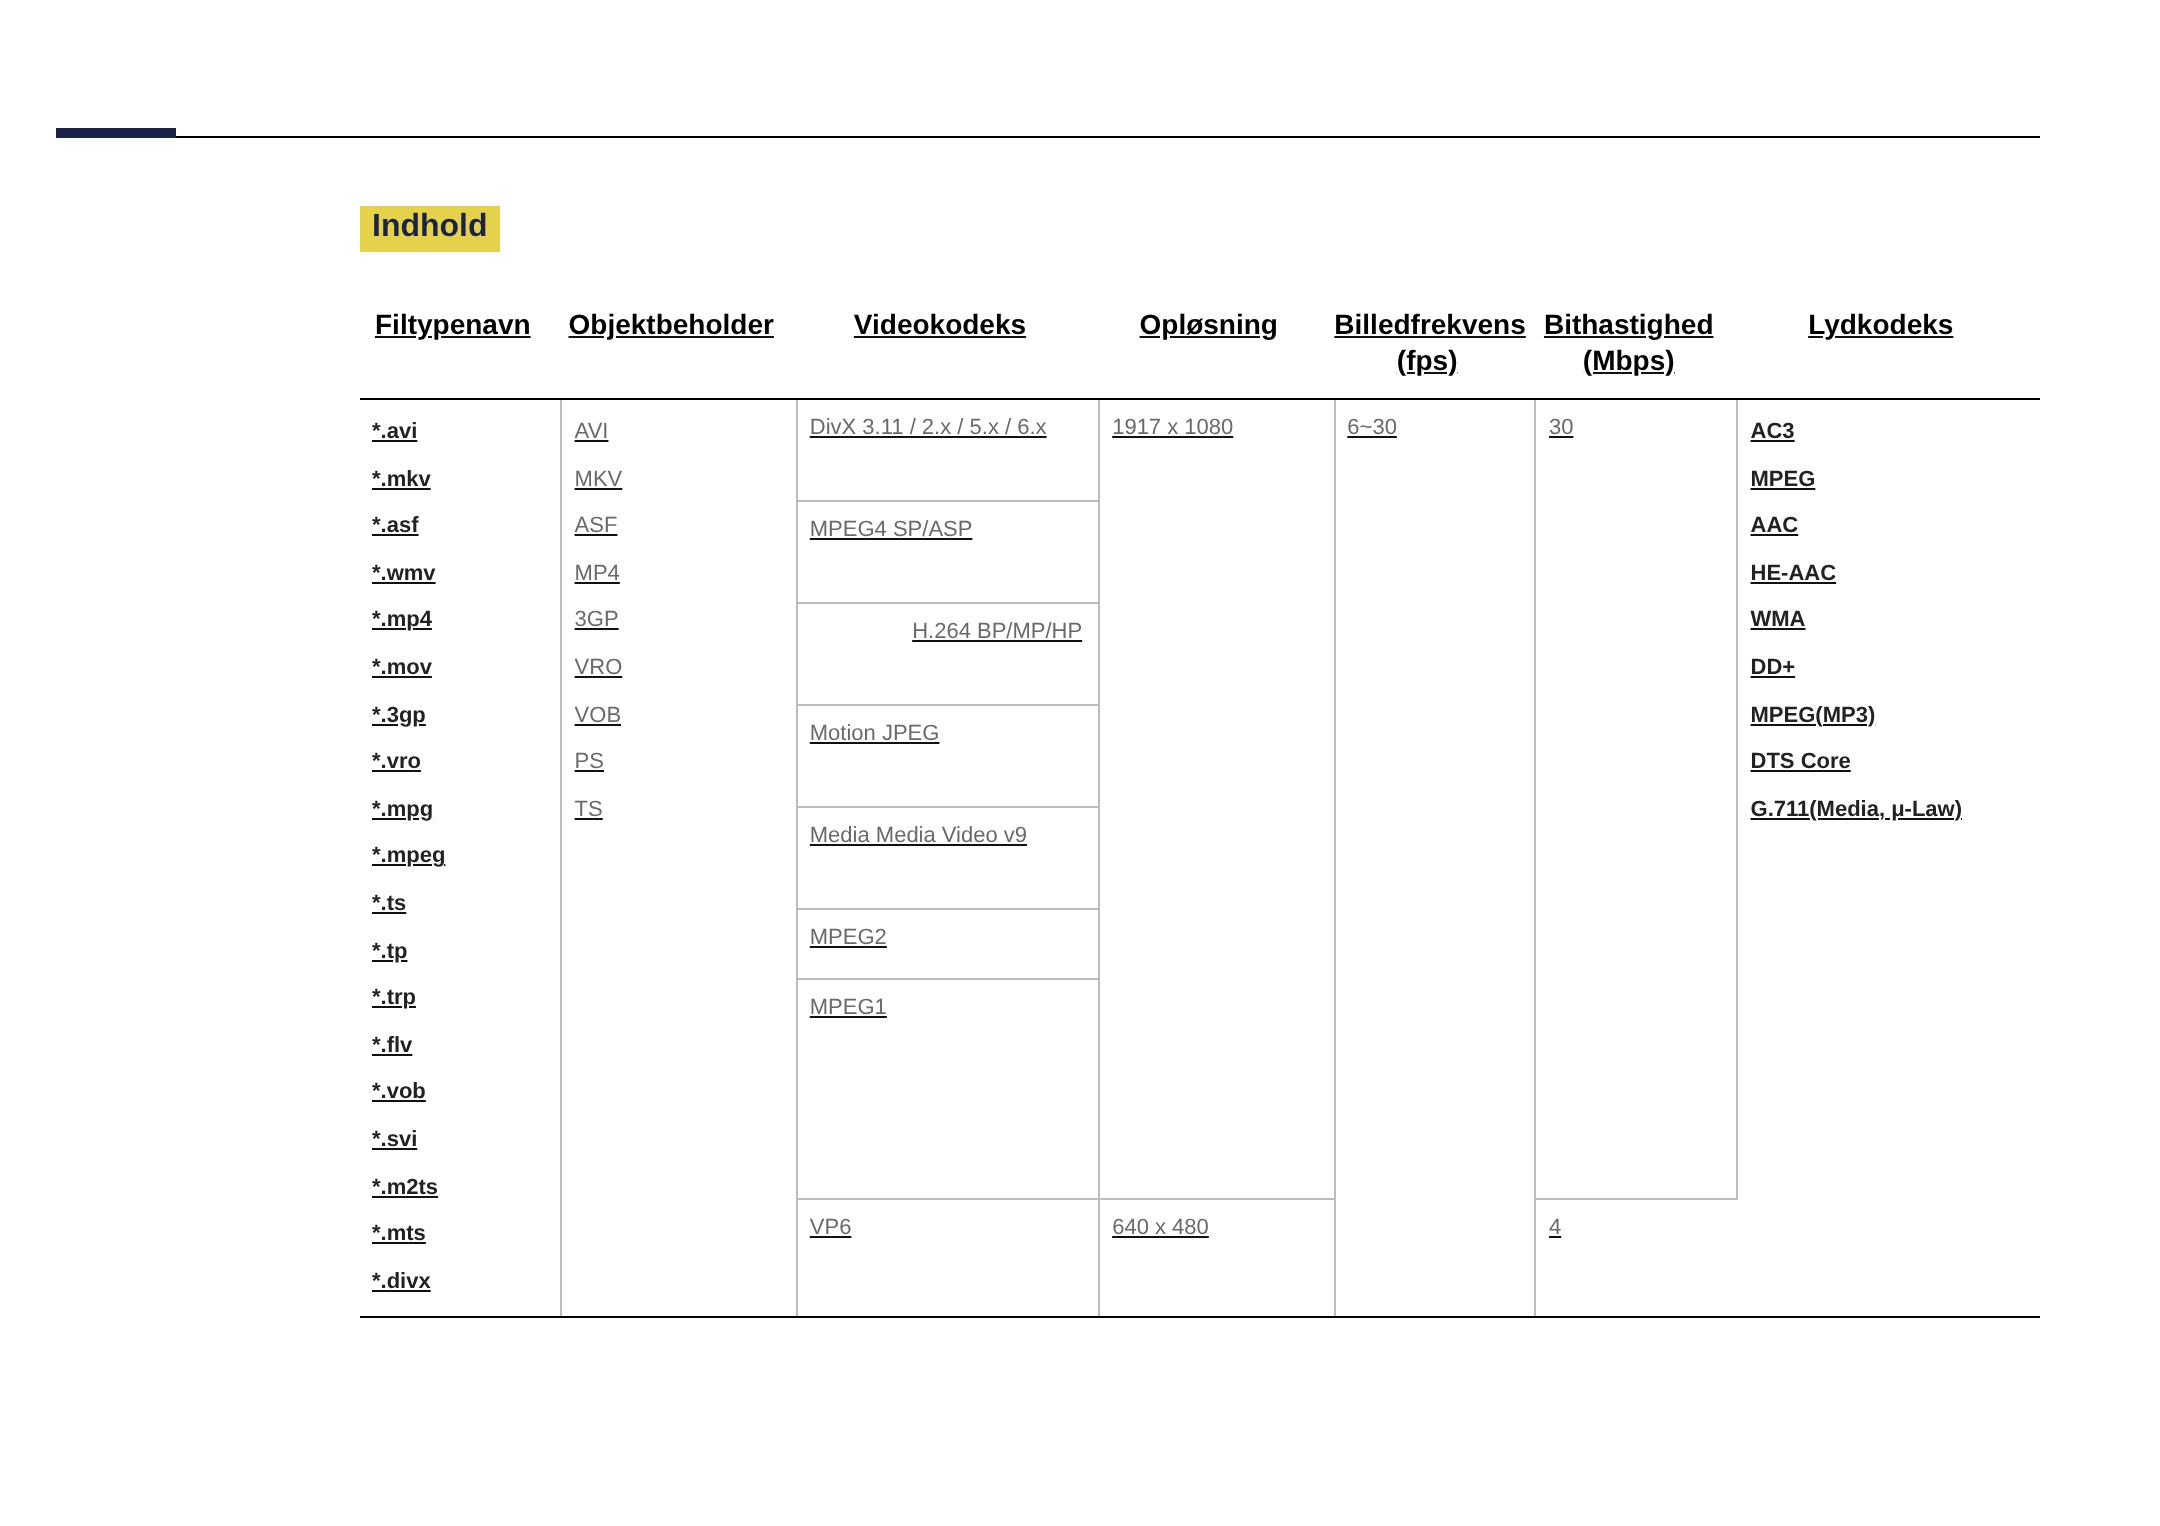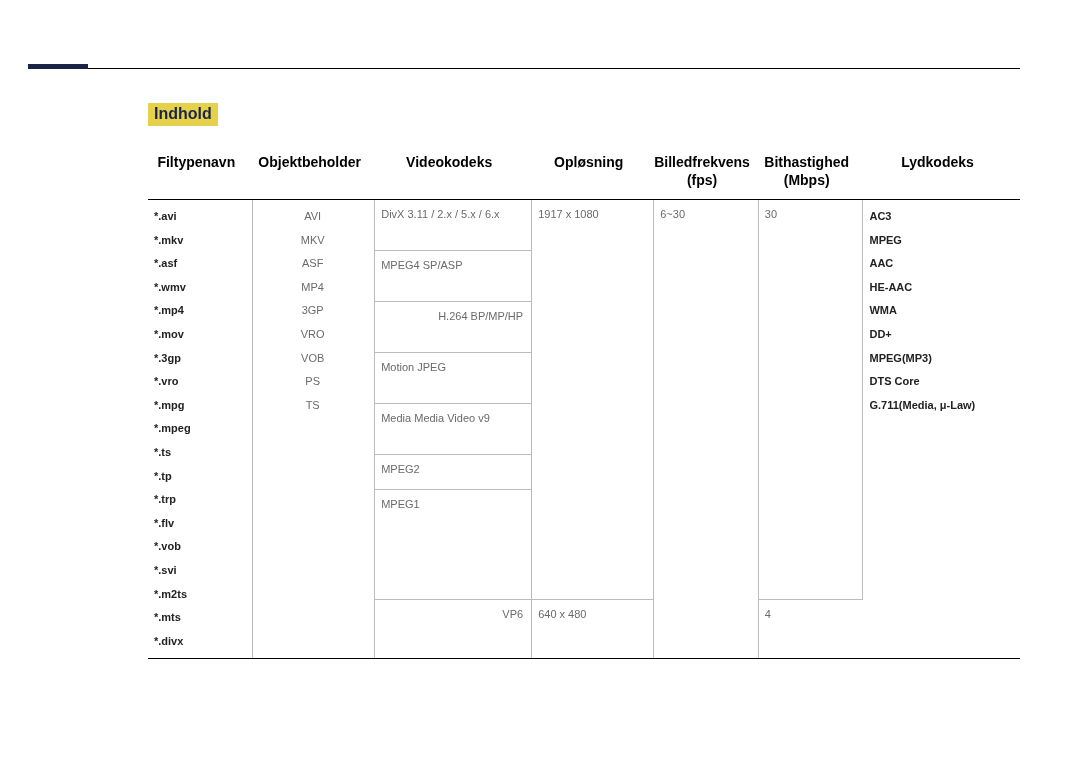--- a/index.html
+++ b/index.html
@@ -1,20 +1,20 @@
 <!DOCTYPE html>
 <html><head>
 <meta charset="utf-8">
 <style>
   * { box-sizing: border-box; margin: 0; padding: 0; }
   html, body { width: 1080px; height: 763px; background: #fff; font-family: Arial, Helvetica, sans-serif; color: #111; }
   .page { position: relative; width: 1080px; height: 763px; padding: 60px 60px 0 60px; }
   .topbar { position: absolute; left: 28px; top: 64px; width: 60px; height: 5px; background: #1b2447; }
   .hr-top { border: none; border-top: 1px solid #000; margin-left: 0; margin-top: 8px; margin-bottom: 34px; }
-  .content { margin-left: 88px; margin-right: 0; }
+  .content { margin-left: 120px; margin-right: 0; text-decoration: underline; }
   .badge { display: inline-block; background: #e6d24a; color: #1b2447; font-weight: 700; font-size: 16px; padding: 2px 6px 3px 6px; margin-bottom: 22px; }
   table { border-collapse: collapse; width: 100%; table-layout: fixed; font-size: 11px; }
   thead th { text-align: center; font-weight: 700; font-size: 14px; color: #000000; border-bottom: 1.5px solid #000; padding: 6px 8px 10px 0; vertical-align: top; line-height: 1.25; }
   tbody td { border-right: 1px solid #bcbcbc; border-bottom: 1px solid #bcbcbc; padding: 8px 8px 8px 6px; vertical-align: top; color: #6a6a6a; }
   tbody td:last-child { border-right: none; }
   tbody tr.row-bottom td { border-bottom: 1.5px solid #000; }
   .bold-col { font-weight: 700; color: #222; }
   .stack { display: flex; flex-direction: column; gap: 6px; line-height: 1.6; }
   col.c1 { width: 12%; }
   col.c2 { width: 14%; }
@@ -72,21 +72,21 @@
                 <div>*.tp</div>
                 <div>*.trp</div>
                 <div>*.flv</div>
                 <div>*.vob</div>
                 <div>*.svi</div>
                 <div>*.m2ts</div>
                 <div>*.mts</div>
                 <div>*.divx</div>
               </div>
           </td>
-          <td rowspan="2" style="border-bottom:1.5px solid #000;text-align:center;">
+          <td rowspan="2" style="border-bottom:1.5px solid #000;">
             <div class="stack" id="containers">
                 <div>AVI</div>
                 <div>MKV</div>
                 <div>ASF</div>
                 <div>MP4</div>
                 <div>3GP</div>
                 <div>VRO</div>
                 <div>VOB</div>
                 <div>PS</div>
                 <div>TS</div>
@@ -114,20 +114,20 @@
                 <div>HE-AAC</div>
                 <div>WMA</div>
                 <div>DD+</div>
                 <div>MPEG(MP3)</div>
                 <div>DTS Core</div>
                 <div>G.711(Media, μ-Law)</div>
               </div>
           </td>
         </tr>
         <tr class="row-bottom">
-          <td style="padding-bottom:30px;text-align:right;">VP6</td>
+          <td style="padding-bottom:30px;">VP6</td>
           <td>640 x 480</td>
           <td>4</td>
         </tr>
       </tbody>
     </table>
   </div>
 </div>
 
 </body></html>

